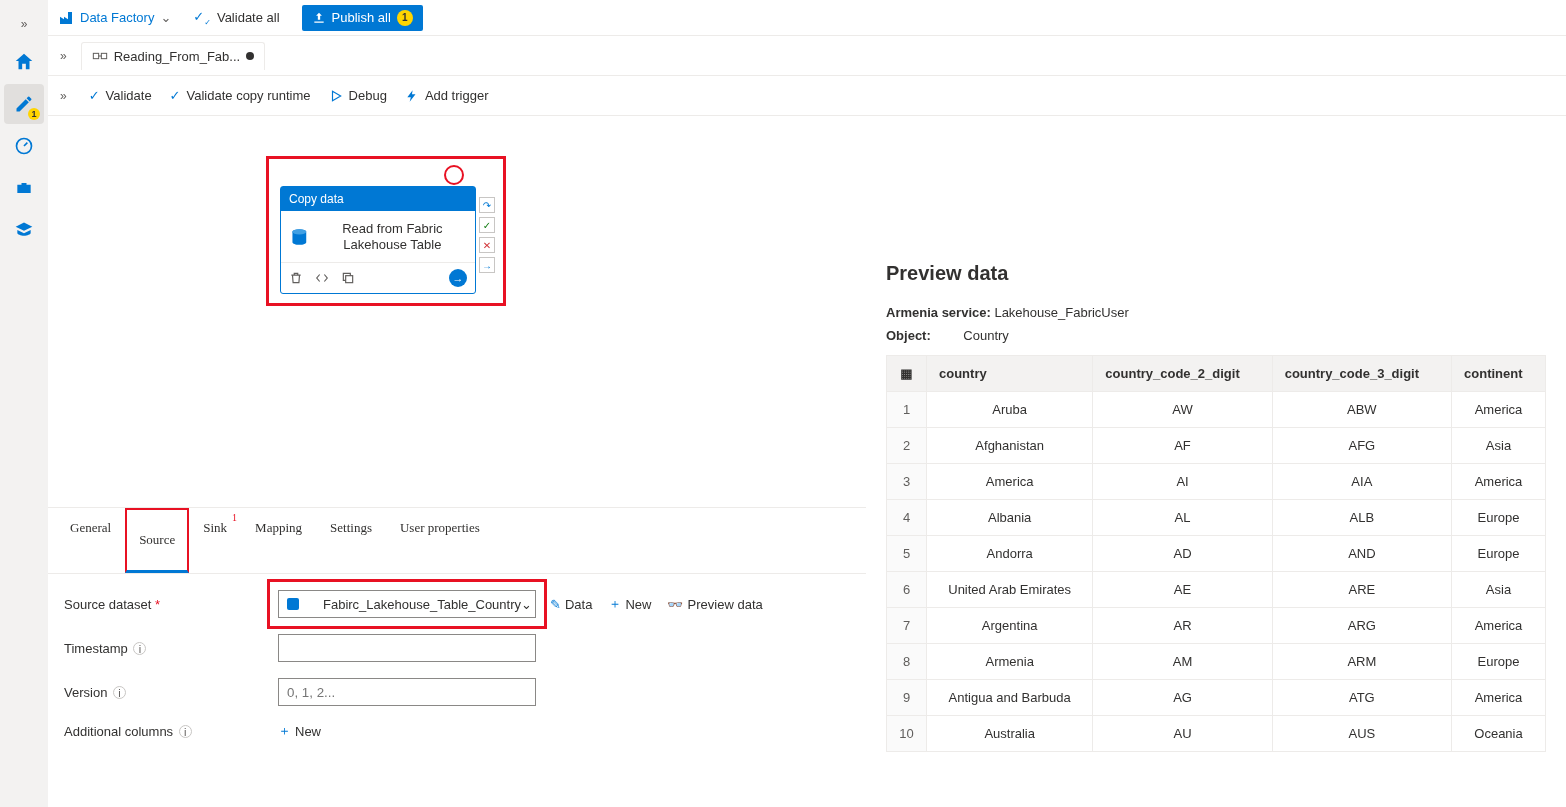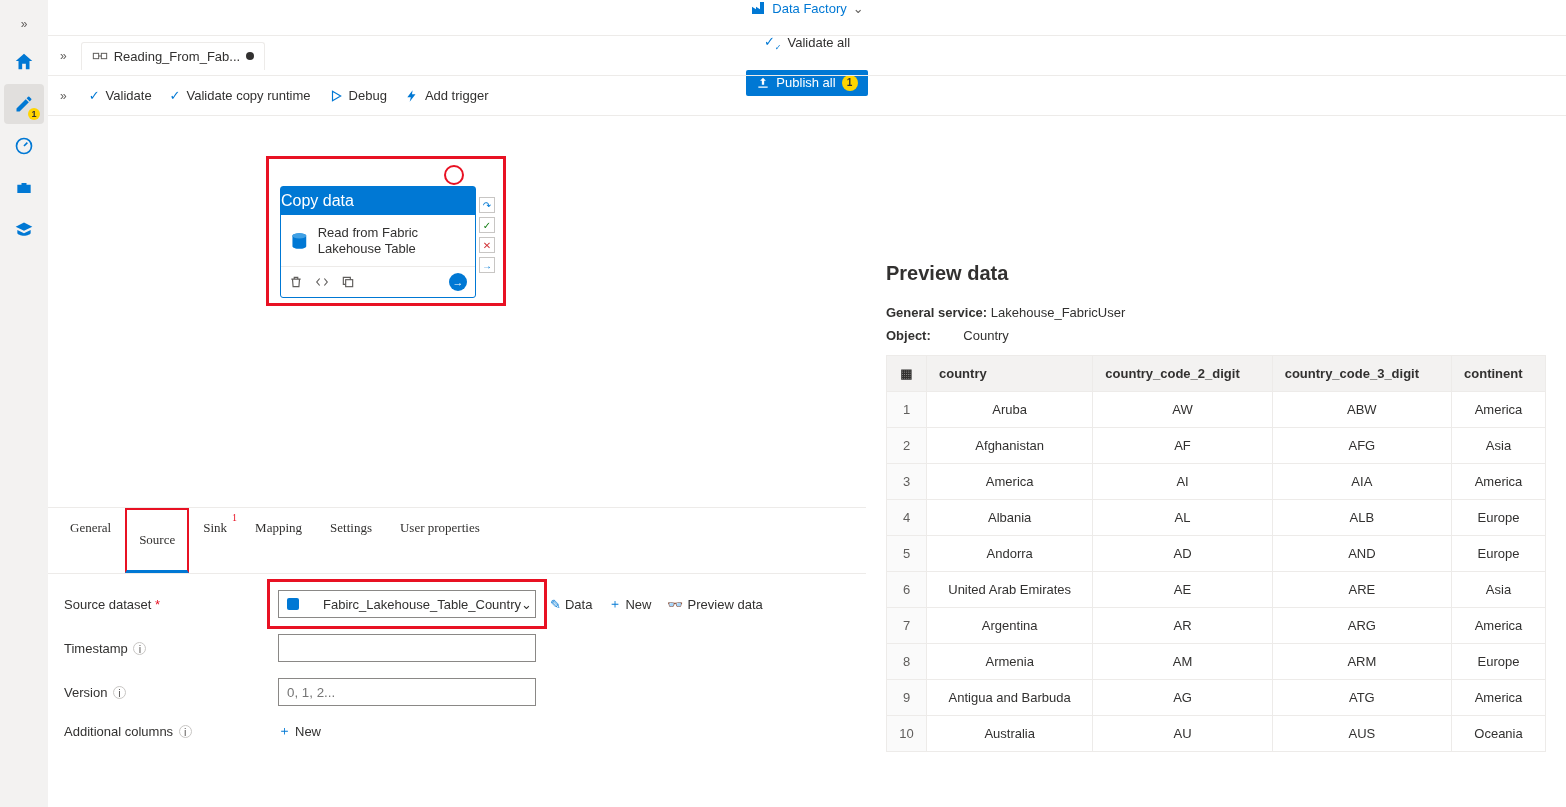--- a/index.html
+++ b/index.html
@@ -8,21 +8,21 @@
 
 
 .rail { width: 48px; background: #f3f2f1; display: flex; flex-direction: column; align-items: center; padding-top: 8px; gap: 2px; }
 .rail-item { width: 40px; height: 40px; display: flex; align-items: center; justify-content: center; border-radius: 4px; cursor: pointer; position: relative; }
 .rail-item.active { background: #e1dfdd; }
 .rail-badge { position: absolute; right: 4px; bottom: 4px; background: #ffd500; color: #323130; font-size: 9px; width: 12px; height: 12px; border-radius: 6px; display: flex; align-items: center; justify-content: center; font-weight: 600; }
 .rail-toggle { width: 48px; height: 32px; display: flex; align-items: center; justify-content: center; cursor: pointer; font-size: 12px; color: #605e5c; }
 
 
 .main { flex: 1; display: flex; flex-direction: column; }
-.topbar { height: 36px; display: flex; align-items: center; padding: 0 10px; gap: 14px; border-bottom: 1px solid #edebe9; flex-direction: column; }
+.topbar { height: 36px; display: flex; align-items: center; padding: 0 10px; gap: 14px; border-bottom: 1px solid #edebe9; }
 .df-label { display: flex; align-items: center; gap: 6px; color: #0078d4; font-weight: 400; cursor: pointer; }
 .topbar-btn { display: flex; align-items: center; gap: 6px; cursor: pointer; padding: 4px 8px; }
 .publish-btn { background: #0078d4; color: #fff; padding: 5px 10px; border-radius: 2px; display: flex; align-items: center; gap: 6px; }
 .pub-badge { background: #ffd500; color: #323130; font-size: 10px; width: 16px; height: 16px; border-radius: 8px; display: flex; align-items: center; justify-content: center; font-weight: 600; }
 
 .tabbar { height: 40px; display: flex; align-items: center; padding-left: 8px; gap: 10px; border-bottom: 1px solid #edebe9; }
 .collapse-btn { font-size: 12px; color: #605e5c; cursor: pointer; padding: 4px; }
 .tab { display: flex; align-items: center; gap: 6px; padding: 6px 10px; border: 1px solid #edebe9; border-bottom: none; border-radius: 3px 3px 0 0; cursor: pointer; }
 .dirty-dot { width: 8px; height: 8px; background: #323130; border-radius: 4px; }
 
@@ -30,22 +30,22 @@
 .action-item { display: flex; align-items: center; gap: 6px; cursor: pointer; color: #323130; }
 .action-icon { color: #0078d4; }
 
 .workspace { flex: 1; display: flex; position: relative; }
 .canvas { flex: 1; position: relative; }
 
 
 .activity-highlight { position: absolute; left: 218px; top: 40px; width: 240px; height: 150px; border: 3px solid #e81123; pointer-events: none; }
 .activity { position: absolute; left: 232px; top: 70px; width: 196px; border: 1px solid #0078d4; border-radius: 3px; background: #fff; }
 .activity-bubble { position: absolute; left: 396px; top: 49px; width: 20px; height: 20px; border: 2px solid #e81123; border-radius: 10px; }
-.act-header { background: #0078d4; color: #fff; padding: 5px 0; font-size: 16px; }
-.act-body { display: flex; align-items: center; gap: 8px; padding: 10px 8px; }
+.act-header { background: #0078d4; color: #fff; padding: 5px 8px; font-size: 12px; }
+.act-body { display: flex; align-items: center; gap: 8px; padding: 10px 8px; text-align: center; }
 .act-db-icon { width: 28px; height: 28px; }
 .act-title { font-size: 13px; line-height: 1.2; }
 .act-footer { display: flex; align-items: center; justify-content: space-between; padding: 6px 8px; border-top: 1px solid #edebe9; }
 .act-footer-left { display: flex; gap: 12px; }
 .act-footer-icon { cursor: pointer; color: #605e5c; }
 .act-arrow { width: 18px; height: 18px; background: #0078d4; border-radius: 9px; display: flex; align-items: center; justify-content: center; color: #fff; font-size: 11px; }
 .act-ports { position: absolute; right: -20px; top: 10px; display: flex; flex-direction: column; gap: 4px; }
 .act-port { width: 16px; height: 16px; border: 1px solid #c8c6c4; background: #fff; display: flex; align-items: center; justify-content: center; font-size: 10px; cursor: pointer; }
 
 
@@ -282,21 +282,21 @@
                 <span>New</span>
               </div>
             </div>
           </div>
         </div>
       </div>
 
       <div class="preview">
         <div class="pv-title">Preview data</div>
         <div class="pv-meta">
-          <b>General service:</b>
+          <b>Armenia service:</b>
           <span>Lakehouse_FabricUser</span>
         </div>
         <div class="pv-meta">
           <b>Object:</b>
           &nbsp;&nbsp;&nbsp;&nbsp;&nbsp;&nbsp;&nbsp;
           <span>Country</span>
         </div>
         <table class="pv-table">
           <thead>
             <tr>

